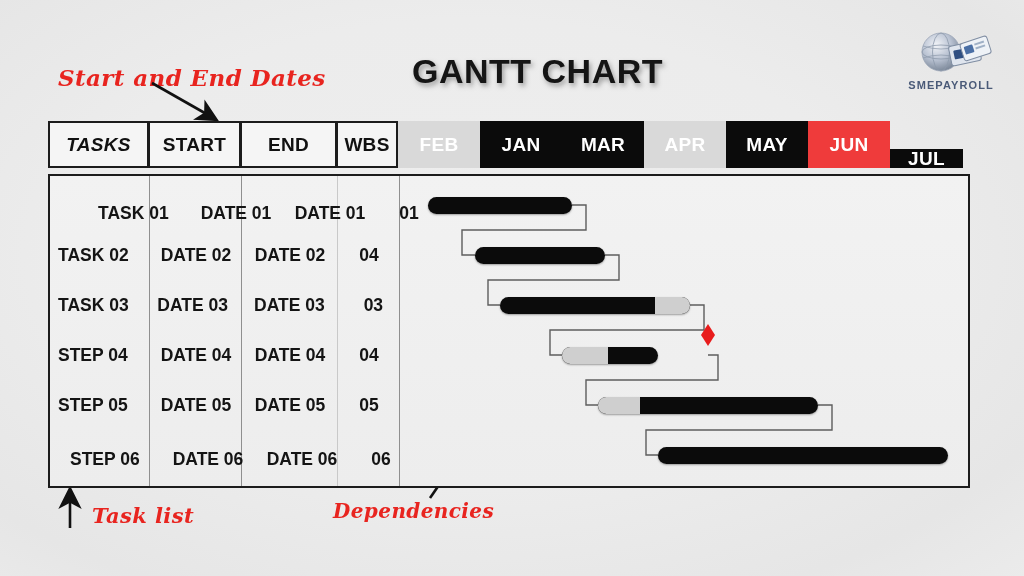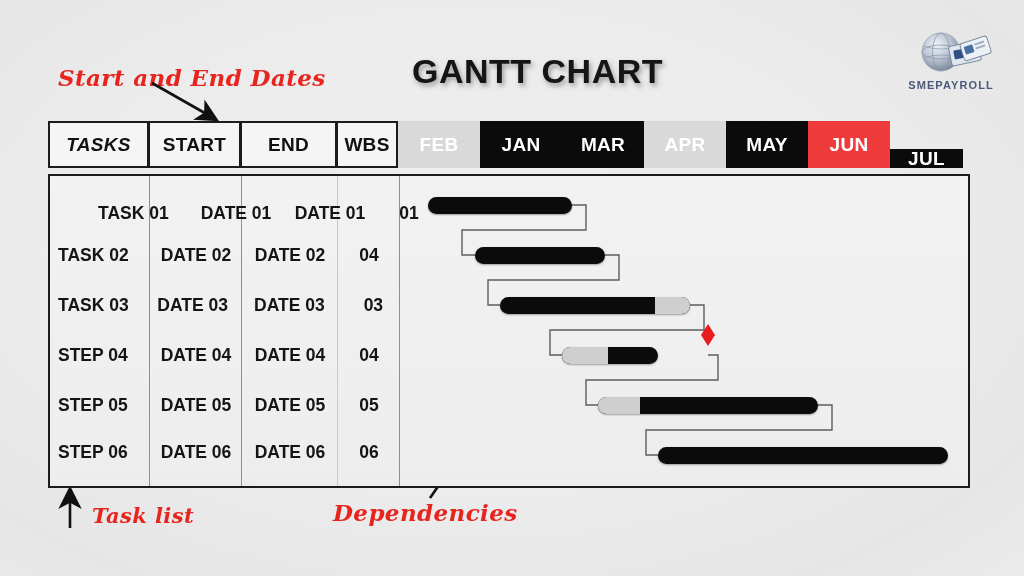--- a/index.html
+++ b/index.html
@@ -62,21 +62,21 @@
     position: absolute;
     color: #e8241f;
     font-family: "DejaVu Serif", serif;
     font-style: italic;
     font-weight: 700;
     white-space: nowrap;
     letter-spacing: 0.4px;
   }
   #annot-dates   { left: 58px;  top: 64px;  font-size: 23px; }
   #annot-tasklist{ left: 92px;  top: 503px; font-size: 21px; }
-  #annot-deps    { left: 333px; top: 499px; font-size: 23px; }
+  #annot-deps    { left: 333px; top: 499px; font-size: 20px; }
   #annot-progress{ left: 737px; top: 231px; font-size: 21px; }
   #annot-milestone{left: 812px; top: 284px; font-size: 21px; }
 
   .arrow-svg { position: absolute; overflow: visible; }
 
   
   #board {
     position: absolute;
     left: 48px;
     top: 121px;
@@ -306,21 +306,21 @@
           <div class="tcell c1">DATE 04</div>
           <div class="tcell c2">DATE 04</div>
           <div class="tcell c3">04</div>
         </div>
         <div class="trow" style="top:204px;">
           <div class="tcell c0">STEP 05</div>
           <div class="tcell c1">DATE 05</div>
           <div class="tcell c2">DATE 05</div>
           <div class="tcell c3">05</div>
         </div>
-        <div class="trow" style="top:251px;">
+        <div class="trow" style="top:258px;margin-left:12px;">
           <div class="tcell c0">STEP 06</div>
           <div class="tcell c1">DATE 06</div>
           <div class="tcell c2">DATE 06</div>
           <div class="tcell c3">06</div>
         </div>
       </div>
 
       <div id="gantt">
 
         <svg id="links">

